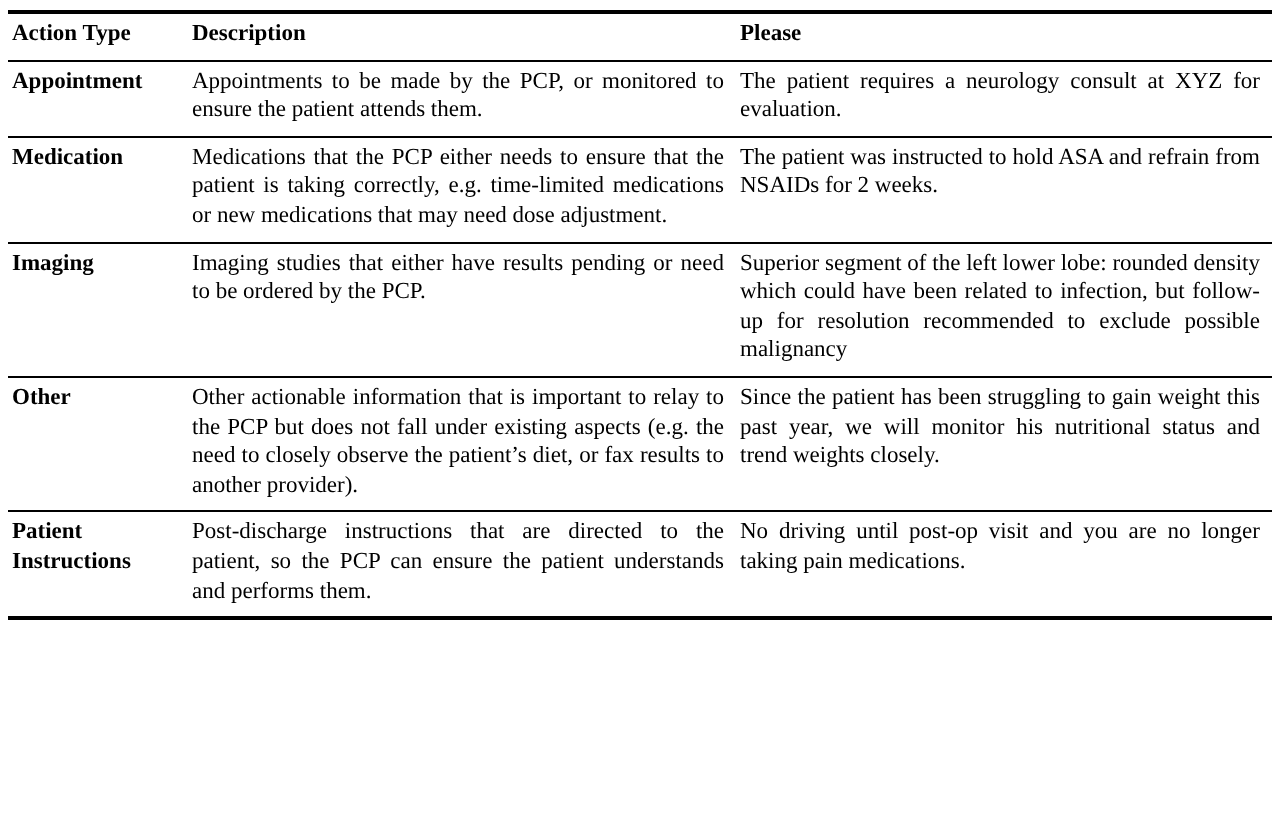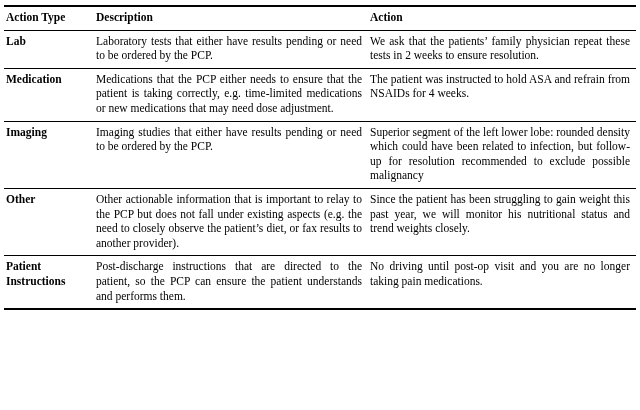--- a/index.html
+++ b/index.html
@@ -61,33 +61,33 @@
 </style>
 </head>
 <body>
 
 <div class="page">
   <table class="paper-table">
     <thead>
       <tr>
         <th class="col-type">Action Type</th>
         <th class="col-desc">Description</th>
-        <th class="col-ex">Action</th>
+        <th class="col-ex">Please</th>
       </tr>
     </thead>
     <tbody>
       <tr>
-        <td class="col-type">Lab</td>
-        <td class="col-desc">Laboratory tests that either have results pending or need to be ordered by the PCP.</td>
-        <td class="col-ex">We ask that the patients’ family physician repeat these tests in 2 weeks to ensure resolution.</td>
+        <td class="col-type">Appointment</td>
+        <td class="col-desc">Appointments to be made by the PCP, or monitored to ensure the patient attends them.</td>
+        <td class="col-ex">The patient requires a neurology consult at XYZ for evaluation.</td>
       </tr>
       <tr>
         <td class="col-type">Medication</td>
         <td class="col-desc">Medications that the PCP either needs to ensure that the patient is taking correctly, e.g. time-limited medications or new medications that may need dose adjustment.</td>
-        <td class="col-ex">The patient was instructed to hold ASA and refrain from NSAIDs for 4 weeks.</td>
+        <td class="col-ex">The patient was instructed to hold ASA and refrain from NSAIDs for 2 weeks.</td>
       </tr>
       <tr>
         <td class="col-type">Imaging</td>
         <td class="col-desc">Imaging studies that either have results pending or need to be ordered by the PCP.</td>
         <td class="col-ex">Superior segment of the left lower lobe: rounded density which could have been related to infection, but follow-up for resolution recommended to exclude possible malignancy</td>
       </tr>
       <tr>
         <td class="col-type">Other</td>
         <td class="col-desc">Other actionable information that is important to relay to the PCP but does not fall under existing aspects (e.g. the need to closely observe the patient’s diet, or fax results to another provider).</td>
         <td class="col-ex">Since the patient has been struggling to gain weight this past year, we will monitor his nutritional status and trend weights closely.</td>

